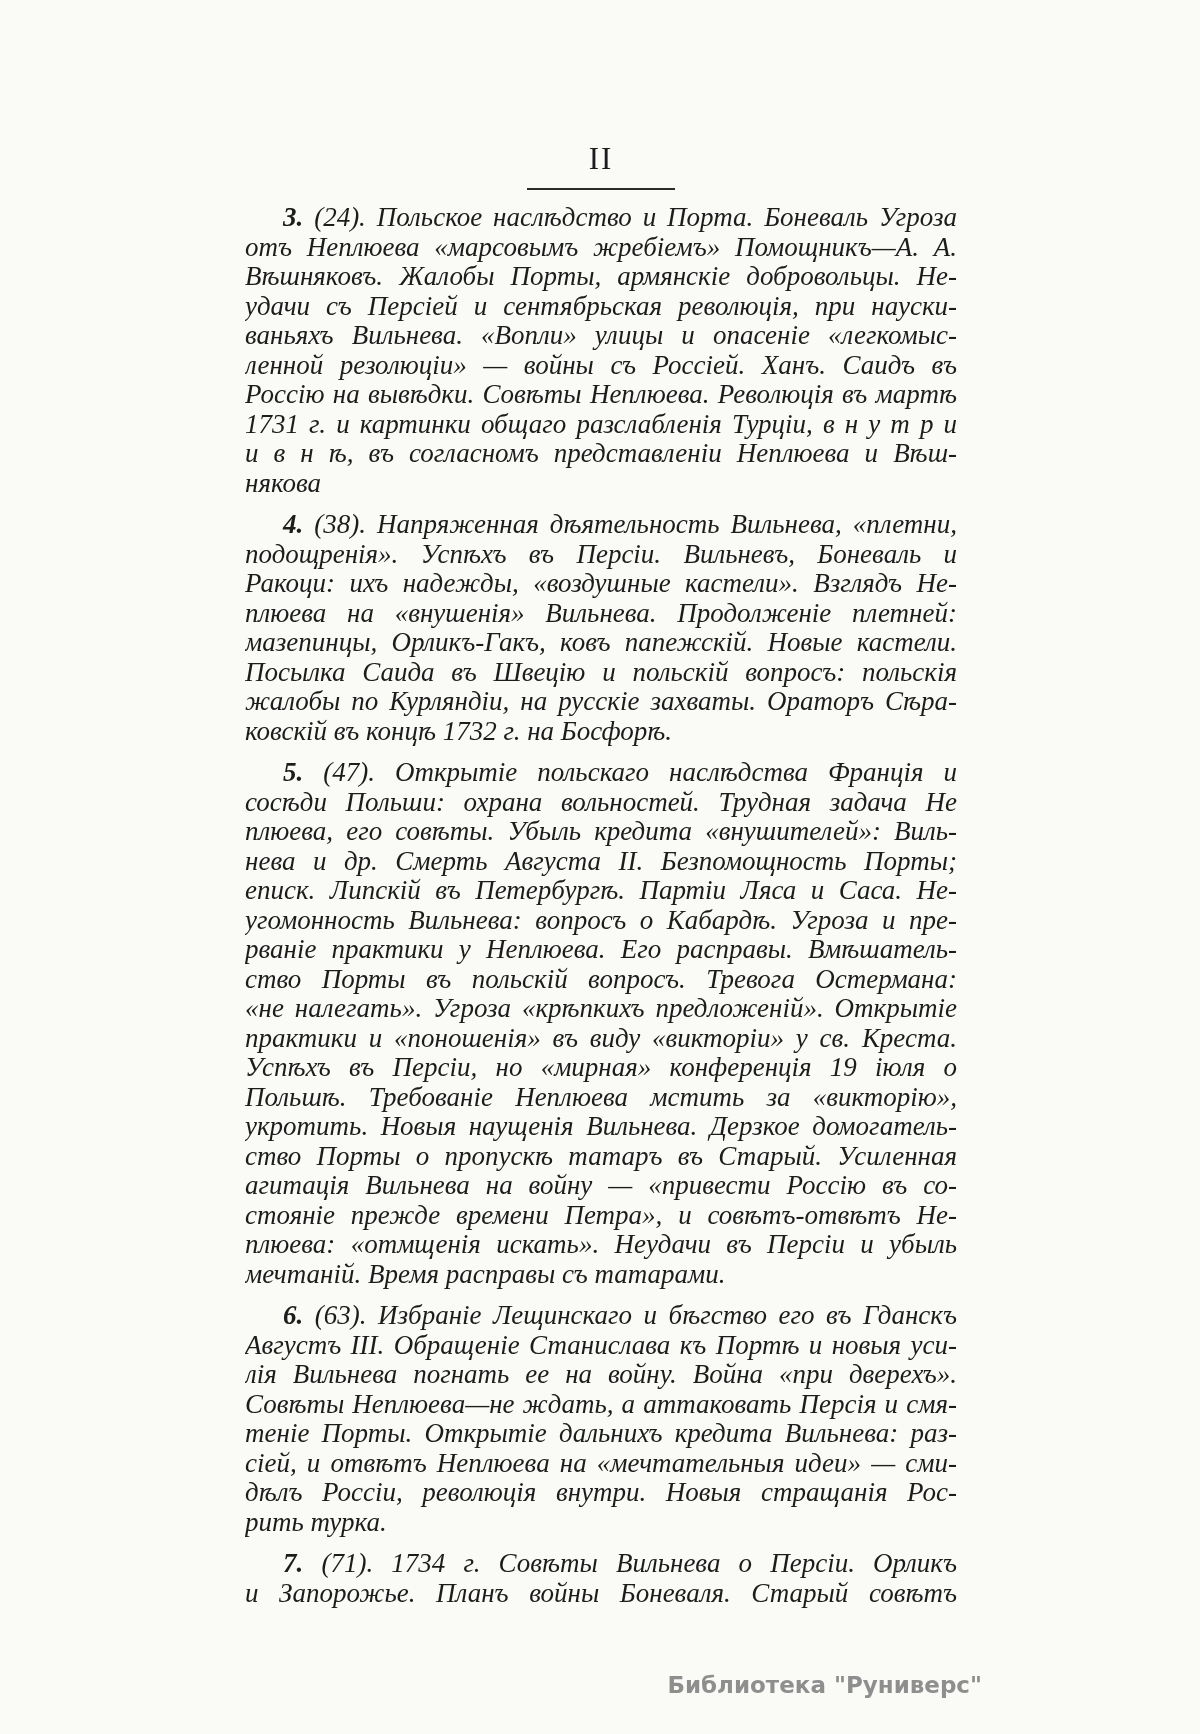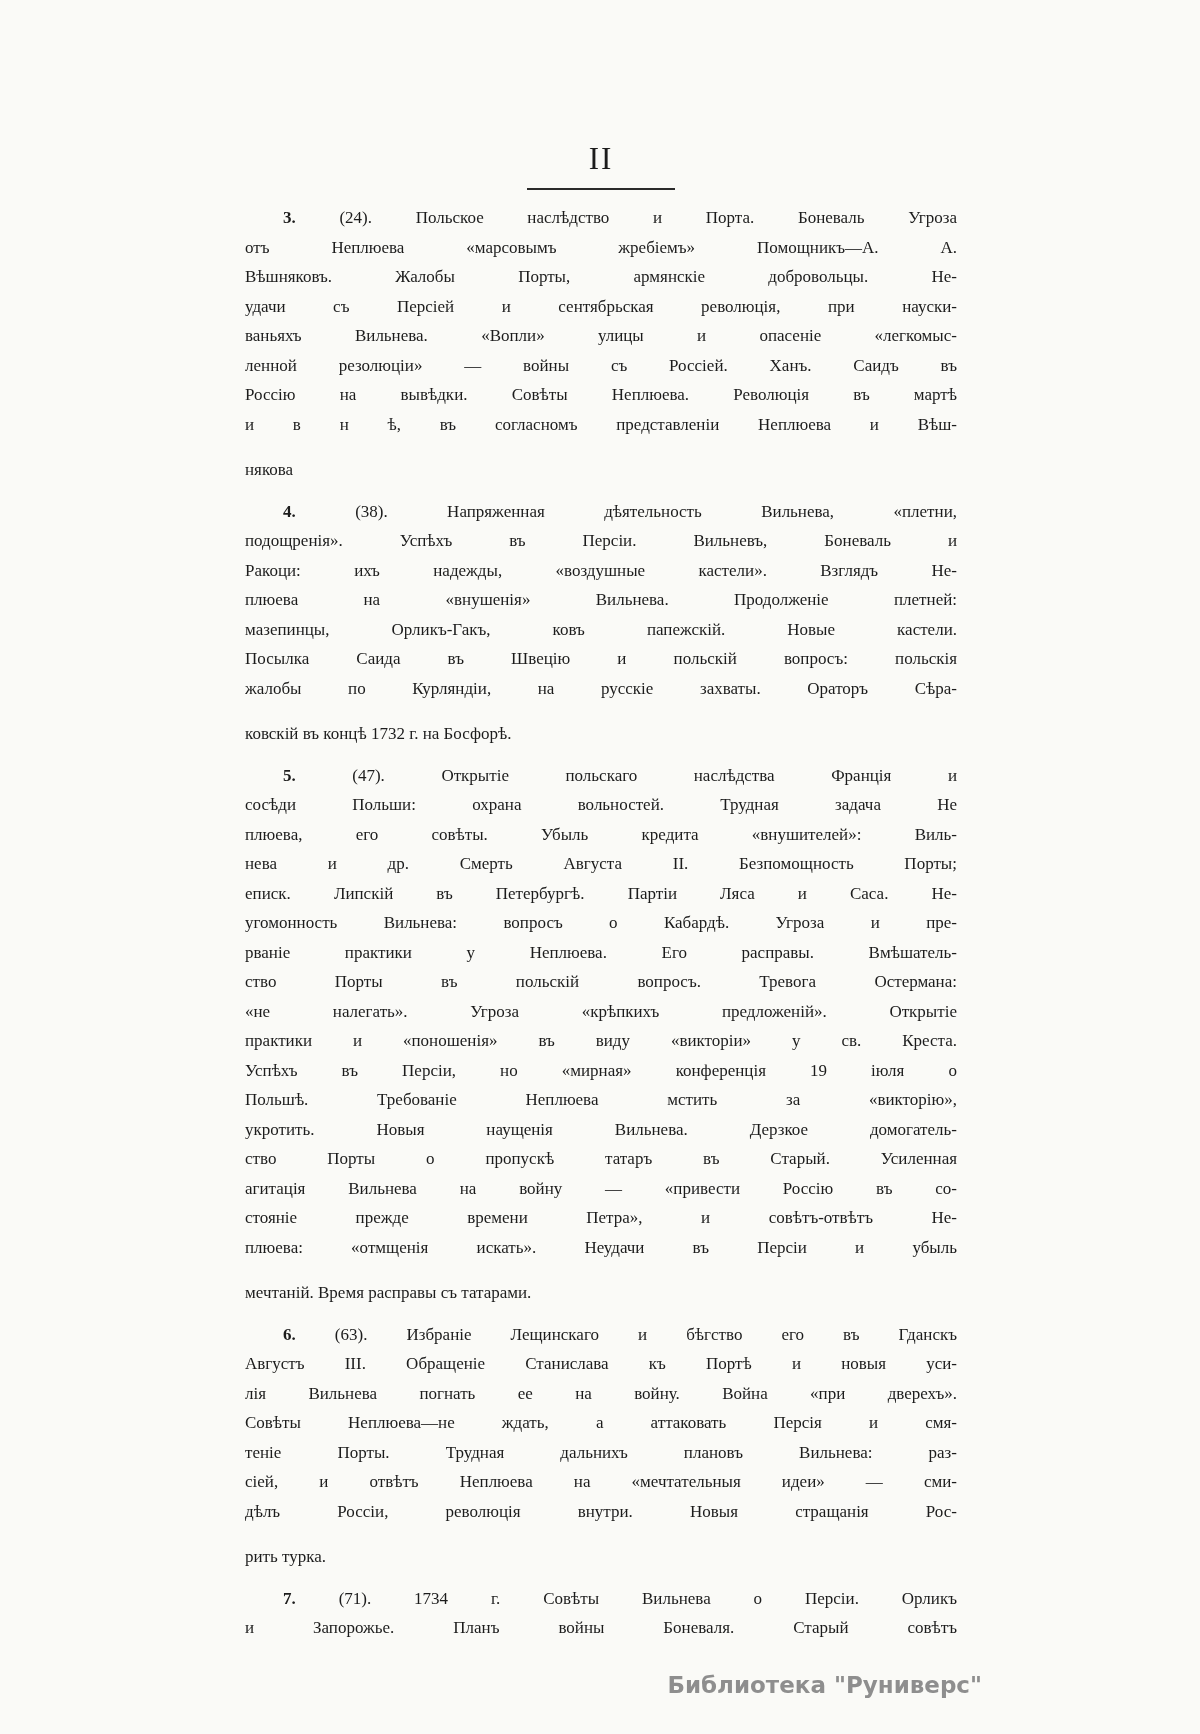--- a/index.html
+++ b/index.html
@@ -23,29 +23,30 @@
     font-weight:400;
   }
   .head-rule {
     width:148px; height:2px;
     background:#2a2a2a;
     margin:13px auto 0 auto;
   }
   .toc { width:712px; margin-top:13px; }
   .para { margin:0 0 12px 0; }
   .line {
-    font-size:17px;
+    font-size:27px;
     line-height:29.5px;
     height:29.5px;
     overflow:hidden;
     text-align:justify;
     text-align-last:justify;
+    font-style:italic;
     -moz-text-align-last:justify;
   }
-  .line.endline { text-align-last:left;margin-top:16px; -moz-text-align-last:left; }
+  .line.endline { text-align-last:left; -moz-text-align-last:left; }
   .line.first { padding-left:38px; box-sizing:border-box; }
   .line b { font-weight:700; }
   .watermark {
     position:absolute;
     top:1672px; right:146px;
     font-family:"DejaVu Sans","Liberation Sans",sans-serif;
     font-weight:600;
     font-size:23px;
     color:#8e8e8e;
   }
@@ -60,20 +61,21 @@
   </div>
   <div class="toc">
       <div class="para">
         <div class="line first"><b>3.</b><span> (24). </span>Польское наслѣдство и Порта. Боневаль Угроза</div>
         <div class="line">отъ Неплюева «марсовымъ жребіемъ» Помощникъ—А. А.</div>
         <div class="line">Вѣшняковъ. Жалобы Порты, армянскіе добровольцы. Не-</div>
         <div class="line">удачи съ Персіей и сентябрьская революція, при науски-</div>
         <div class="line">ваньяхъ Вильнева. «Вопли» улицы и опасеніе «легкомыс-</div>
         <div class="line">ленной резолюціи» — войны съ Россіей. Ханъ. Саидъ въ</div>
         <div class="line">Россію на вывѣдки. Совѣты Неплюева. Революція въ мартѣ</div>
+        <div class="line">1731 г. и картинки общаго разслабленія Турціи, в н у т р и</div>
         <div class="line">и в н ѣ, въ согласномъ представленіи Неплюева и Вѣш-</div>
         <div class="line endline">някова</div>
       </div>
       <div class="para">
         <div class="line first"><b>4.</b><span> (38). </span>Напряженная дѣятельность Вильнева, «плетни,</div>
         <div class="line">подощренія». Успѣхъ въ Персіи. Вильневъ, Боневаль и</div>
         <div class="line">Ракоци: ихъ надежды, «воздушные кастели». Взглядъ Не-</div>
         <div class="line">плюева на «внушенія» Вильнева. Продолженіе плетней:</div>
         <div class="line">мазепинцы, Орликъ-Гакъ, ковъ папежскій. Новые кастели.</div>
         <div class="line">Посылка Саида въ Швецію и польскій вопросъ: польскія</div>
@@ -98,21 +100,21 @@
         <div class="line">агитація Вильнева на войну — «привести Россію въ со-</div>
         <div class="line">стояніе прежде времени Петра», и совѣтъ-отвѣтъ Не-</div>
         <div class="line">плюева: «отмщенія искать». Неудачи въ Персіи и убыль</div>
         <div class="line endline">мечтаній. Время расправы съ татарами.</div>
       </div>
       <div class="para">
         <div class="line first"><b>6.</b><span> (63). </span>Избраніе Лещинскаго и бѣгство его въ Гданскъ</div>
         <div class="line">Августъ III. Обращеніе Станислава къ Портѣ и новыя уси-</div>
         <div class="line">лія Вильнева погнать ее на войну. Война «при дверехъ».</div>
         <div class="line">Совѣты Неплюева—не ждать, а аттаковать Персія и смя-</div>
-        <div class="line">теніе Порты. Трудная дальнихъ плановъ Вильнева: раз-</div>
+        <div class="line">теніе Порты. Открытіе дальнихъ кредита Вильнева: раз-</div>
         <div class="line">сіей, и отвѣтъ Неплюева на «мечтательныя идеи» — сми-</div>
         <div class="line">дѣлъ Россіи, революція внутри. Новыя стращанія Рос-</div>
         <div class="line endline">рить турка.</div>
       </div>
       <div class="para">
         <div class="line first"><b>7.</b><span> (71). </span>1734 г. Совѣты Вильнева о Персіи. Орликъ</div>
         <div class="line">и Запорожье. Планъ войны Боневаля. Старый совѣтъ</div>
       </div>
     </div>
   <div class="watermark">Библиотека "Руниверс"</div>

